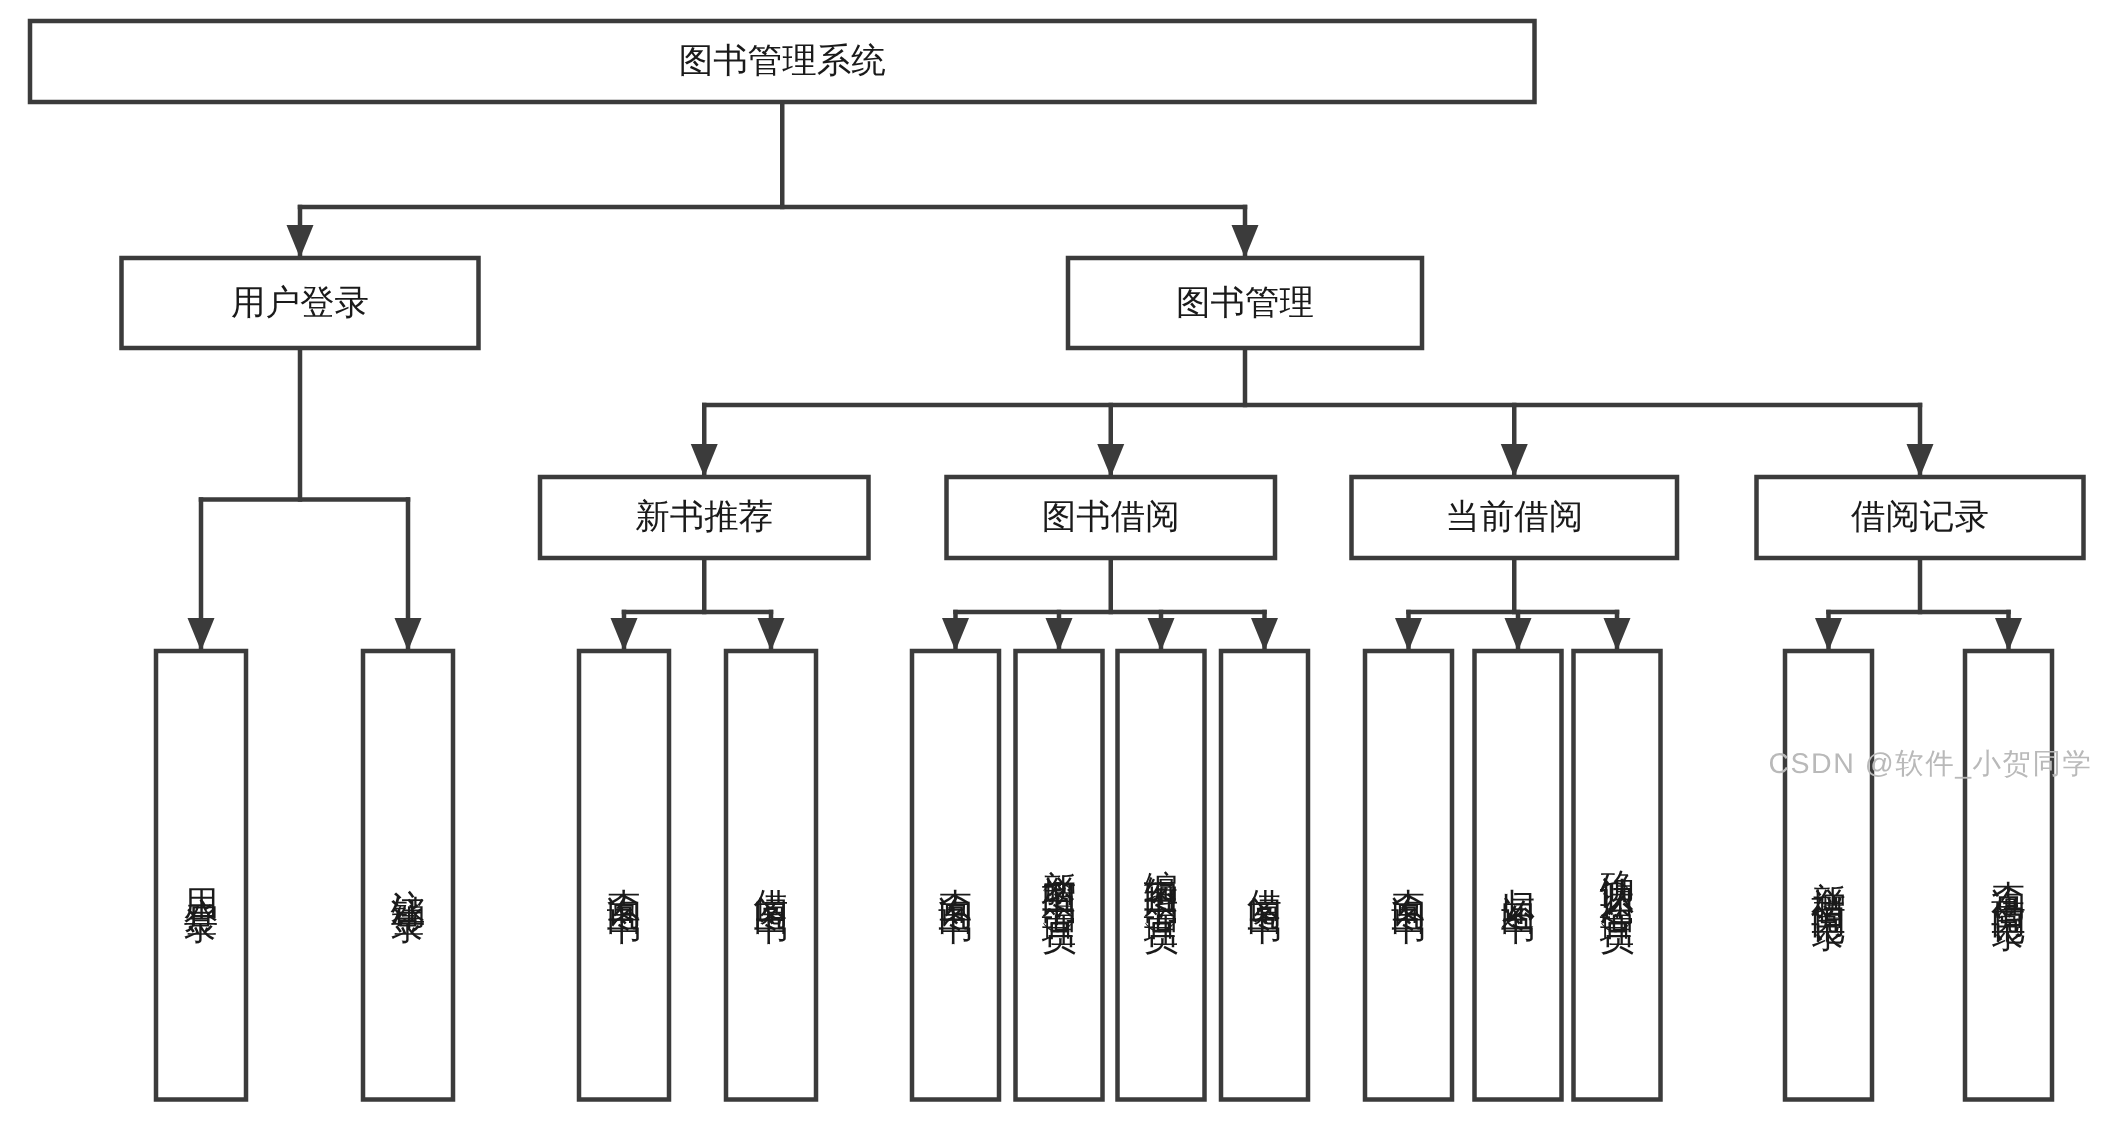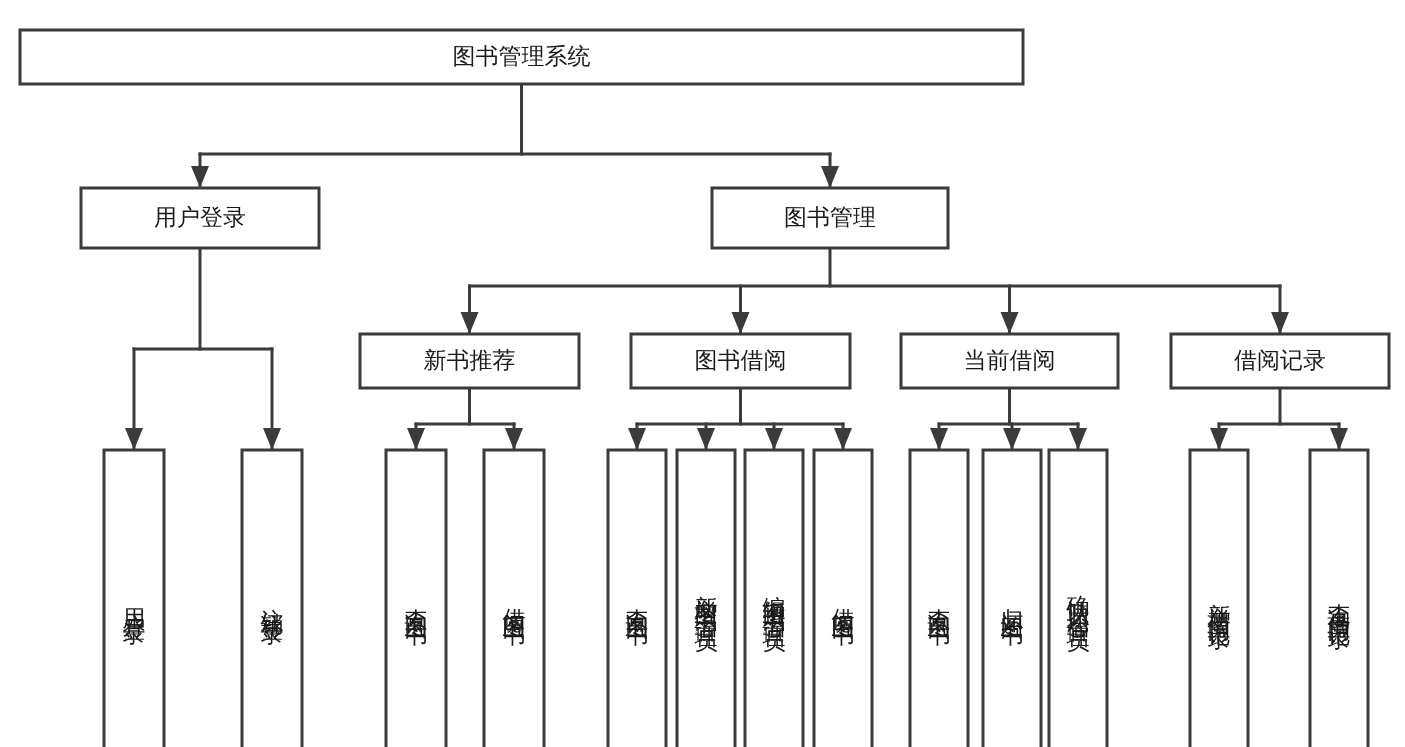--- a/index.html
+++ b/index.html
@@ -1,20 +1,20 @@
 <!DOCTYPE html>
 <html><head>
 <meta charset="utf-8">
 <style>
   html,body{margin:0;padding:0;background:#ffffff;}
   body{
     font-family:"Liberation Sans","DejaVu Sans",sans-serif;
     width:1405px;height:747px;overflow:hidden;
   }
-  #diagram-root{position:relative;width:1405px;height:528px;background:#fff;margin-top:16px;}
+  #diagram-root{position:relative;width:1405px;height:528px;background:#fff;}
   svg#tree-svg{position:absolute;left:0;top:0;width:1405px;height:747px;display:block;}
   .node-rect{fill:#ffffff;stroke:#3b3b3b;stroke-width:3;}
   .edge-line{stroke:#3b3b3b;stroke-width:3;fill:none;stroke-linecap:square;}
   .arrow-head{fill:#3b3b3b;stroke:none;}
   .node-label-h{
     font-family:"Liberation Sans","DejaVu Sans",sans-serif;
     font-size:23px;fill:#1a1a1a;text-anchor:middle;dominant-baseline:middle;
   }
   .leaf-label-wrap{
     position:absolute;
@@ -180,14 +180,15 @@
       <div class="leaf-label-wrap" style="left: 677px; top: 434px; width: 58px; height: 299px;">新增图书（管理员）</div>
       <div class="leaf-label-wrap" style="left: 745px; top: 434px; width: 58px; height: 299px;">编辑图书（管理员）</div>
       <div class="leaf-label-wrap" style="left: 814px; top: 434px; width: 58px; height: 299px;">借阅图书</div>
       <div class="leaf-label-wrap" style="left: 910px; top: 434px; width: 58px; height: 299px;">查询图书</div>
       <div class="leaf-label-wrap" style="left: 983px; top: 434px; width: 58px; height: 299px;">归还图书</div>
       <div class="leaf-label-wrap" style="left: 1049px; top: 434px; width: 58px; height: 299px;">确认归还（管理员）</div>
       <div class="leaf-label-wrap" style="left: 1190px; top: 434px; width: 58px; height: 299px;">新增借阅记录</div>
       <div class="leaf-label-wrap" style="left: 1310px; top: 434px; width: 58px; height: 299px;">查询借阅记录</div>
     </div>
 
+  <div id="watermark">CSDN @软件_小贺同学</div>
 
 </div>
 
 </body></html>

